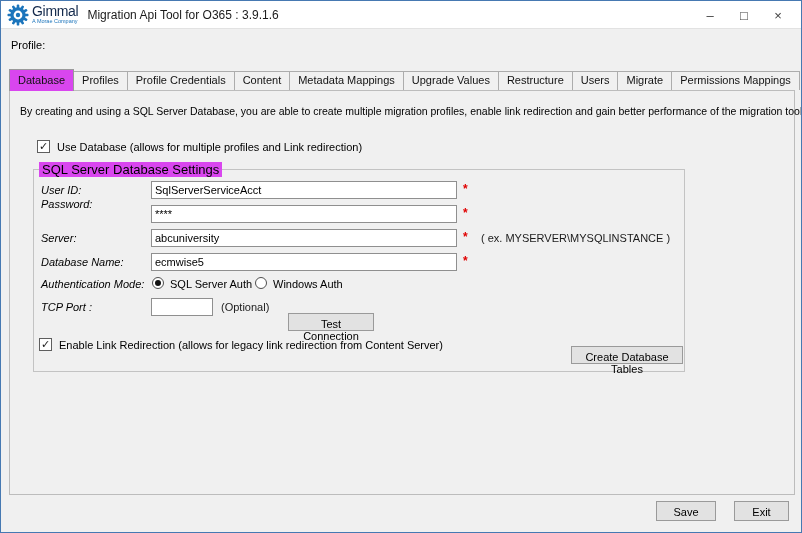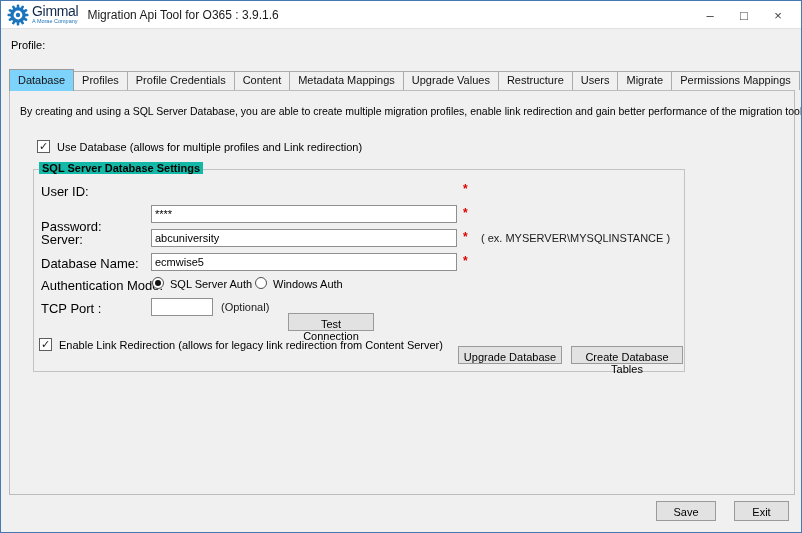--- a/index.html
+++ b/index.html
@@ -33,21 +33,21 @@
   .status-label { position:absolute; left:10px; top:38px; font-size:11px; color:#000; }
 
   
   .tabstrip { position:absolute; left:8px; top:68px; display:flex; align-items:flex-end; z-index:3; }
   .tab {
     height:19px; line-height:17px; padding:0 8px; font-size:11px; color:#121212;
     background:#f0f0f0; border:1px solid #acacac; border-bottom:none; margin-right:-1px;
     white-space:nowrap;
   }
   .tab.selected {
-    height:22px; line-height:20px; background:#7dd3fc; position:relative; z-index:4;
+    height:22px; line-height:20px; background:#d946ef; position:relative; z-index:4;
     margin-bottom:-1px; border-color:#9a9a9a;
   }
 
   
   .panel {
     position:absolute; left:8px; top:89px; width:786px; height:405px;
     border:1px solid #bcbcbc; background:#f0f0f0;
   }
 
   .description {
@@ -71,25 +71,25 @@
     position:absolute; left:2px; top:2px; width:6px; height:6px;
     border-radius:50%; background:#111;
   }
 
   
   .groupbox {
     position:absolute; left:32px; top:168px; width:652px; height:203px;
     border:1px solid #c3c3c3;
   }
   .groupbox-title {
-    position:absolute; left:38px; top:161px; background:#14b8a6; padding:0 3px;
-    font-size:11px; font-weight:bold; color:#000; z-index:2; white-space:nowrap;
-  }
-
-  .fld-label { position:absolute; left:40px; font-size:13px; color:#000; white-space:nowrap; }
+    position:absolute; left:38px; top:161px; background:#d946ef; padding:0 3px;
+    font-size:13px; font-weight:normal; color:#000; z-index:2; white-space:nowrap;
+  }
+
+  .fld-label { position:absolute; left:40px; font-size:11px; color:#000; white-space:nowrap;font-style:italic; }
   .textbox {
     position:absolute; left:150px; width:306px; height:18px;
     border:1px solid #8f8f8f; background:#fff; font-size:11px; padding:1px 3px;
     font-family:"Liberation Sans", sans-serif; color:#000;
   }
   .req { position:absolute; left:462px; font-size:12px; font-weight:bold; color:#e00000; }
   .hint { position:absolute; font-size:11px; color:#1a1a1a; white-space:nowrap; }
 
   .btn {
     position:absolute; background:#e2e2e2; border:1px solid #9a9a9a;
@@ -161,23 +161,24 @@
 
   <span class="checkbox" style="left:36px; top:139px;">
     <span class="check">✓</span>
   </span>
   <span class="chk-label" style="left:56px; top:140px;">Use Database (allows for multiple profiles and Link redirection)</span>
 
   <div class="groupbox"></div>
   <span class="groupbox-title">SQL Server Database Settings</span>
 
   <span class="fld-label" style="top:183px;">User ID:</span>
+  <input class="textbox" style="top: 180px;" value="SqlServerServiceAcct">
   <span class="req" style="top:181px;">*</span>
 
-  <span class="fld-label" style="top:218px;">Password:</span>
+  <span class="fld-label" style="top:197px;">Password:</span>
   <input class="textbox" style="top: 204px;" value="****">
   <span class="req" style="top:205px;">*</span>
 
   <span class="fld-label" style="top:231px;">Server:</span>
   <input class="textbox" style="top: 228px;" value="abcuniversity">
   <span class="req" style="top:229px;">*</span>
   <span class="hint" style="left:480px; top:231px;">( ex. MYSERVER\MYSQLINSTANCE )</span>
 
   <span class="fld-label" style="top:255px;">Database Name:</span>
   <input class="textbox" style="top: 252px;" value="ecmwise5">
@@ -195,19 +196,18 @@
   <input class="textbox" style="top: 297px; width: 62px;" value="">
   <span class="hint" style="left:220px; top:300px;">(Optional)</span>
 
   <button class="btn" style="left:287px; top:312px; width:86px; height:18px;">Test Connection</button>
 
   <span class="checkbox" style="left:38px; top:337px;">
     <span class="check">✓</span>
   </span>
   <span class="chk-label" style="left:58px; top:338px;">Enable Link Redirection (allows for legacy link redirection from Content Server)</span>
 
-  <button class="btn" style="left:457px; top:345px; width:104px; height:18px;">Upgrade Database</button>
   <button class="btn" style="left:570px; top:345px; width:112px; height:18px;">Create Database Tables</button>
 
   <button class="btn footer-btn" style="left:655px; width:60px;">Save</button>
   <button class="btn footer-btn" style="left:733px; width:55px;">Exit</button>
 
 </div>
 
 </body></html>

